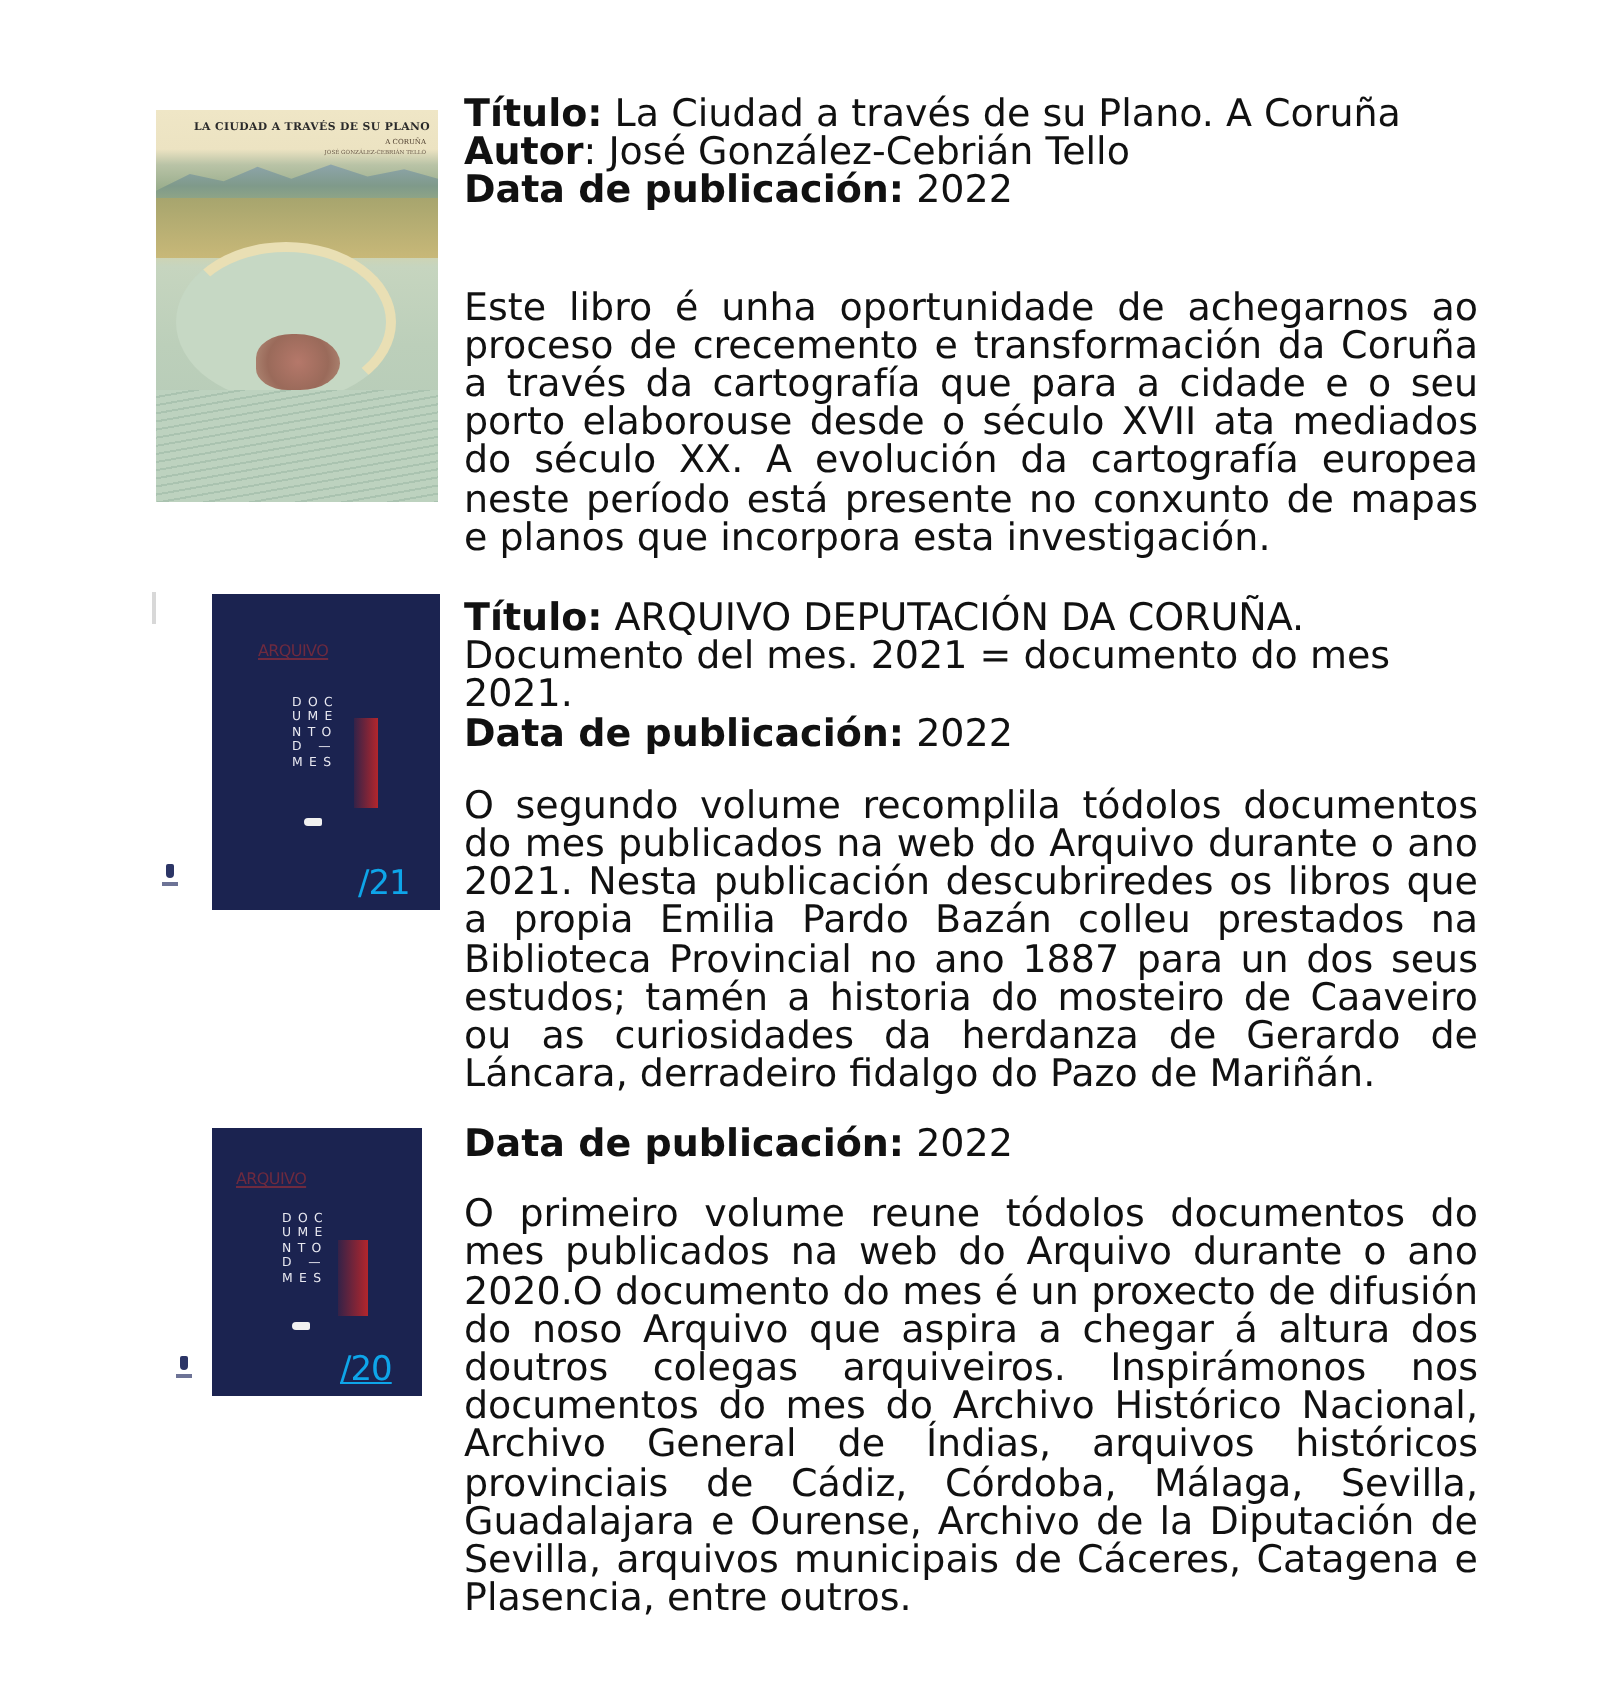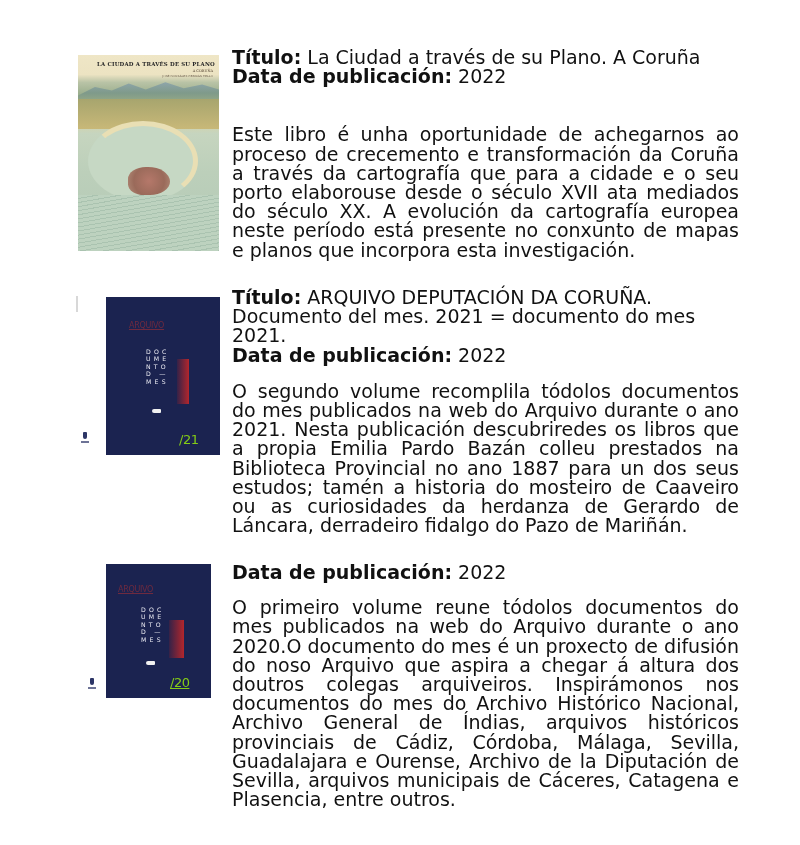--- a/index.html
+++ b/index.html
@@ -71,21 +71,21 @@
     color: #e8e8f0; font-size: 6.2px; line-height: 7.4px; letter-spacing: 3.2px;
     white-space: pre;
   }
   .cover-arq .bar {
     position: absolute; background: linear-gradient(90deg, rgba(150,30,40,0.2), #b3262c);
   }
   .cover-arq .hand {
     position: absolute; width: 9px; height: 4px; background: #f1f1f1; border-radius: 2px 1px 1px 2px;
   }
   .cover-arq .num {
-    position: absolute; color: #84cc16; font-size: 13px; letter-spacing: -0.5px;
+    position: absolute; color: #0ea5e9; font-size: 17px; letter-spacing: -0.5px;
   }
   .logo {
     position: absolute; width: 6px; height: 12px;
   }
   .logo .shield {
     position: absolute; left: 1px; top: 0; width: 4px; height: 7px; background: #2c3566; border-radius: 1px 1px 2px 2px;
   }
   .logo .lbar {
     position: absolute; left: -1px; top: 9px; width: 8px; height: 2px; background: #6d7396;
   }
@@ -106,20 +106,23 @@
   <div class="sub">A CORUÑA</div>
   <div class="auth">JOSÉ GONZÁLEZ-CEBRIÁN TELLO</div>
 </div>
 
 <div class="text" style="top:48px;">
   <div class="meta-line">
     <span class="lbl">Título:</span>
     <span>La Ciudad a través de su Plano. A Coruña</span>
   </div>
   <div class="meta-line">
+    <span class="lbl">Autor</span><span>: </span><span>José González-Cebrián Tello</span>
+  </div>
+  <div class="meta-line">
     <span class="lbl">Data de publicación:</span>
     <span>2022</span>
   </div>
   <p class="desc" style="margin-top:39px;">Este libro é unha oportunidade de achegarnos ao proceso de crecemento e transformación da Coruña a través da cartografía que para a cidade e o seu porto elaborouse desde o século XVII ata mediados do século XX. A evolución da cartografía europea neste período está presente no conxunto de mapas e planos que incorpora esta investigación.</p>
 </div>
 
 <div class="strip"></div>
 <div class="cover-arq" style="left:106px; top:297px; width:114px; height:158px;">
   <div class="arq" style="left:23px; top:24px;">ARQUIVO</div>
   <div class="bar" style="left:71px; top:62px; width:12px; height:45px;"></div>
@@ -129,21 +132,21 @@
 D —
 MES</div>
   <div class="hand" style="left:46px; top:112px;"></div>
   <div class="num" style="left:73px; top:135px;">/21</div>
 </div>
 <div class="logo" style="left:82px; top:432px;">
   <div class="shield"></div>
     <div class="lbar"></div>
 </div>
 
-<div class="text" style="top:288px;">
+<div class="text" style="top:300px;">
   <div class="meta-line wrap">
     <span class="lbl">Título:</span>
     <span>ARQUIVO DEPUTACIÓN DA CORUÑA. Documento del mes. 2021 = documento do mes 2021.</span>
   </div>
   <div class="meta-line">
     <span class="lbl">Data de publicación:</span>
     <span>2022</span>
   </div>
   <p class="desc" style="margin-top:17px;">O segundo volume recomplila tódolos documentos do mes publicados na web do Arquivo durante o ano 2021. Nesta publicación descubriredes os libros que a propia Emilia Pardo Bazán colleu prestados na Biblioteca Provincial no ano 1887 para un dos seus estudos; tamén a historia do mosteiro de Caaveiro ou as curiosidades da herdanza de Gerardo de Láncara, derradeiro fidalgo do Pazo de Mariñán.</p>
 </div>

